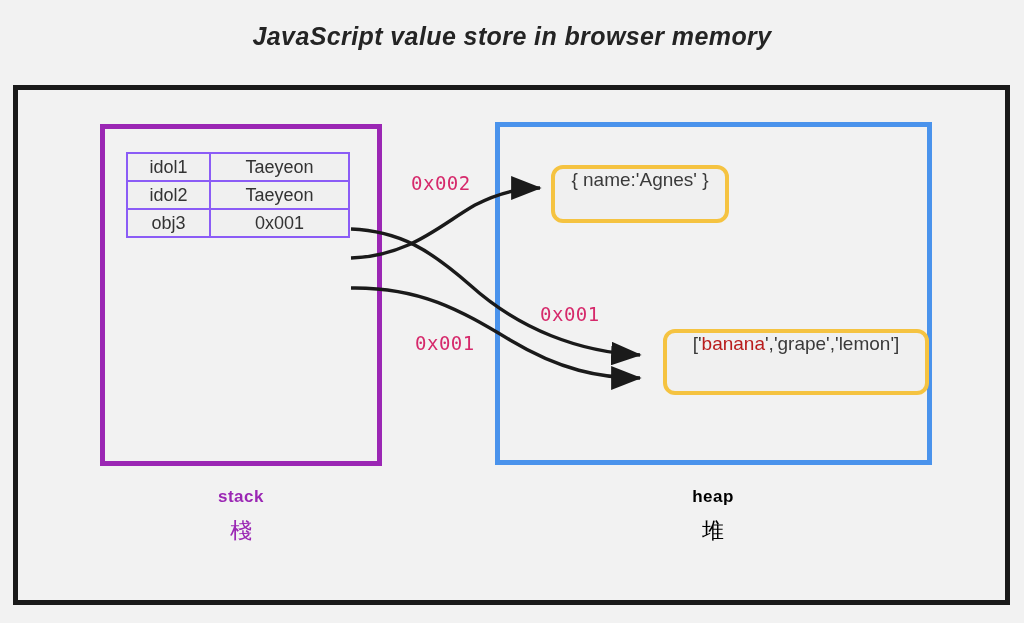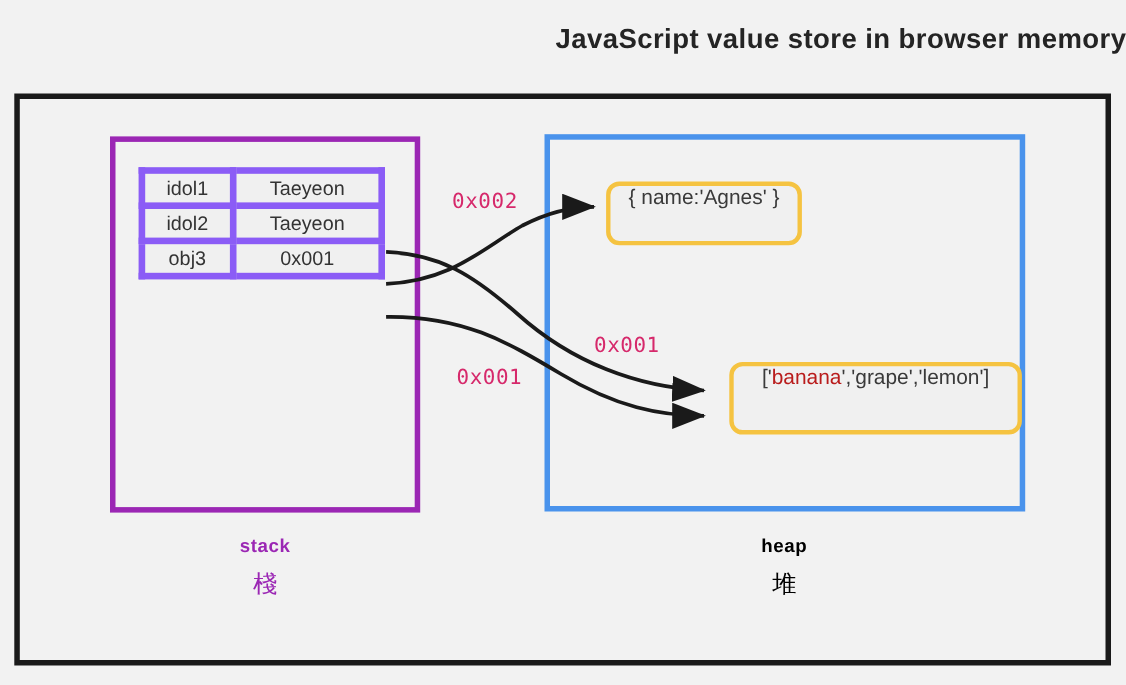--- a/index.html
+++ b/index.html
@@ -15,25 +15,26 @@
     font-family: "Liberation Sans", sans-serif;
     color: #2b2b2b;
   }
 
   
   .title {
     position: absolute;
     left: 0;
     top: 22px;
     width: 1024px;
-    text-align: right;
+    text-align: center;
     font-size: 25px;
     font-weight: bold;
     letter-spacing: 0.4px;
     color: #242424;
+    font-style: italic;
   }
 
   
   .outer-frame {
     position: absolute;
     left: 13px;
     top: 85px;
     width: 997px;
     height: 520px;
     border: 5px solid #1a1a1a;
@@ -53,21 +54,21 @@
   }
   .stack-table {
     position: absolute;
     left: 126px;
     top: 152px;
     width: 224px;
     border-collapse: collapse;
     background: #f0f0f0;
   }
   .stack-table td {
-    border: 6px solid #8b5cf6;
+    border: 2px solid #8b5cf6;
     height: 26px;
     text-align: center;
     font-size: 18px;
     color: #333;
     padding: 0;
   }
   .stack-table td.key { width: 82px; }
   .stack-table td.val { width: 138px; }
 
   

